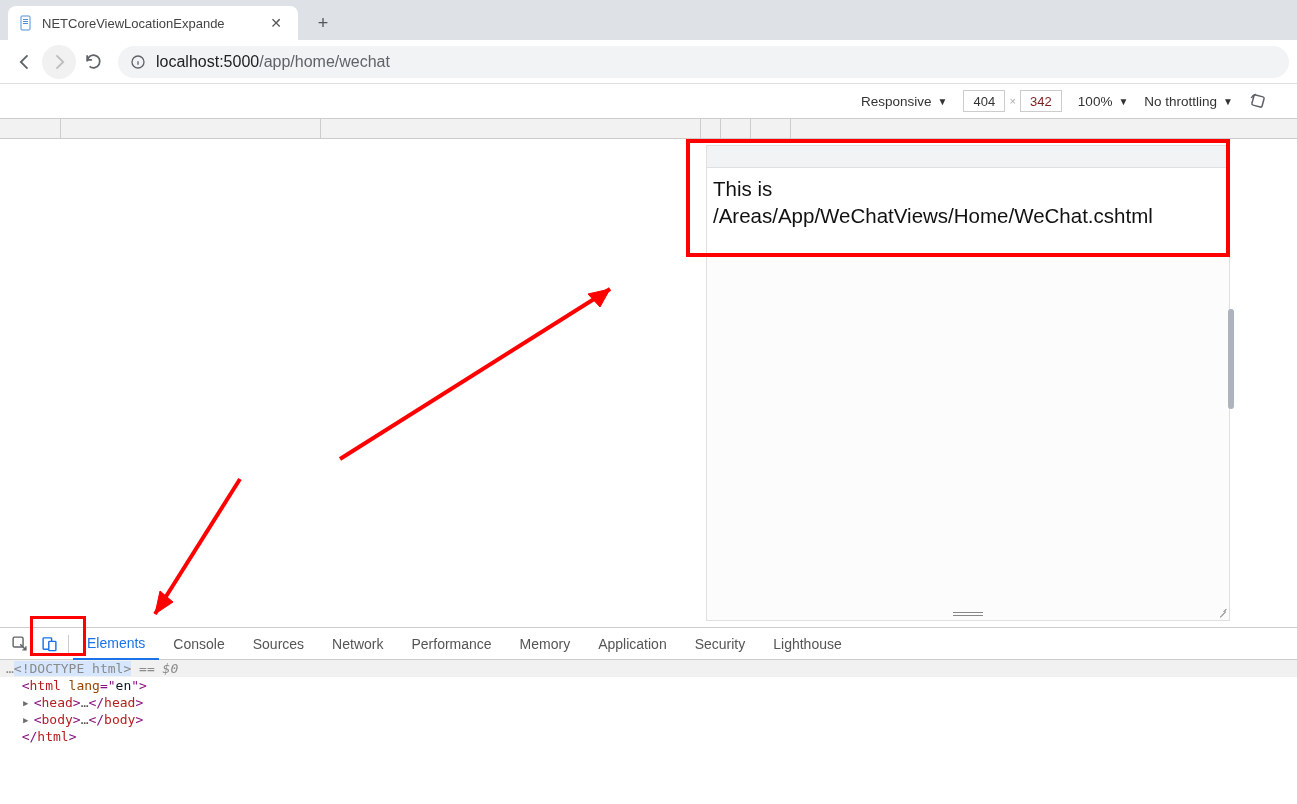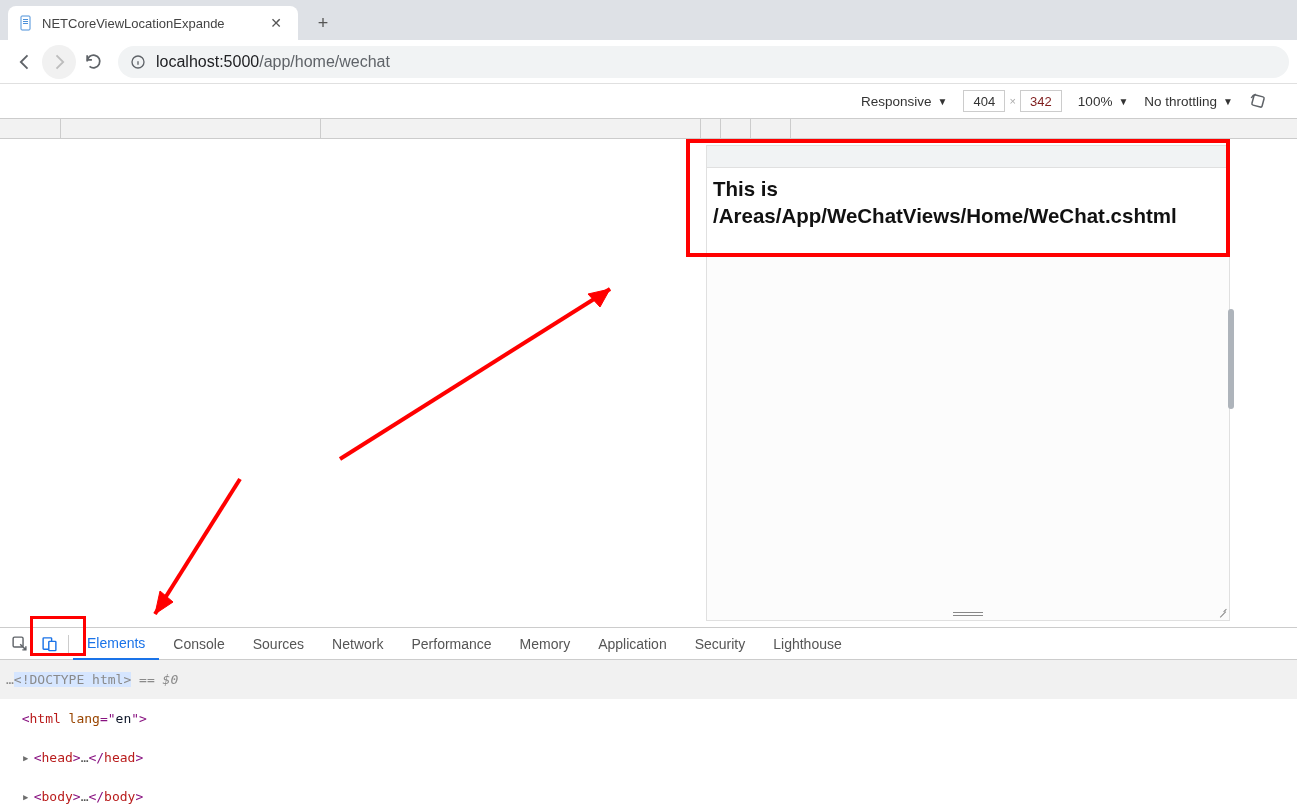--- a/index.html
+++ b/index.html
@@ -110,21 +110,21 @@
   }
   .device-frame .inner-bar {
     height: 22px; background: #f1f3f4; border-bottom: 1px solid #e0e0e0;
   }
   .device-frame .content {
     padding: 8px 6px;
     font-size: 20.5px;
     color: #111;
     line-height: 1.3;
     background: #fff;
-    font-weight: 700;
+    font-weight: 400;
     min-height: 88px;
   }
   .device-frame .resizer {
     position: absolute; bottom: 2px; left: 50%; transform: translateX(-50%);
     width: 30px; height: 6px;
     display:flex; flex-direction:column; gap:2px; align-items:center;
   }
   .device-frame .resizer div { width:30px; height:1px; background:#888; }
   .device-frame .corner {
     position:absolute; right:2px; bottom:2px; width:10px; height:10px;
@@ -168,21 +168,21 @@
   .dt-sep { width:1px; height:18px; background:#ccc; margin: 0 4px;}
   .dt-tab { padding: 0 14px; height:32px; display:flex; align-items:center; cursor:pointer; color:#555;}
   .dt-tab.active { color:#1a73e8; border-bottom:2px solid #1a73e8; }
   
   .dt-body {
     flex:1;
     font-family: Menlo, Consolas, monospace;
     font-size: 13px;
     overflow: hidden;
   }
-  .dt-line { padding: 12px 6px; white-space: pre; }
+  .dt-line { padding: 1px 6px; white-space: pre; }
   .dt-line .gray { color:#8a8a8a; }
   .dt-line .sel { background:#d6e6ff; }
   .dt-line .eq0 { color:#8a8a8a; font-style: italic;}
   .dt-line .tag { color:#b91c1c;}
   .dt-line .attr { color:#994500;}
   .dt-line .val { color:#0f172a;}
   .dt-line .punct { color:#881280;}
   .dt-line .tri { color:#6e6e6e; display:inline-block; width:12px;}
   .dt-line .dots{ color:#555;}
   .redbox-dev {

